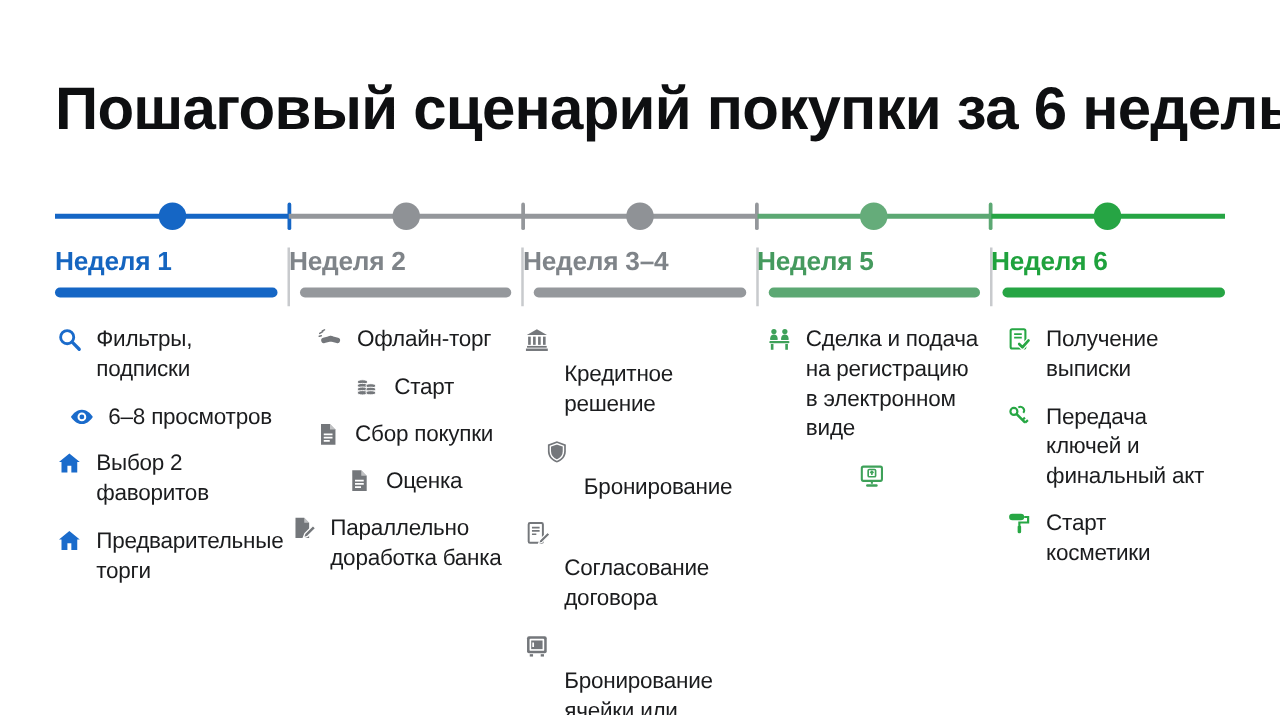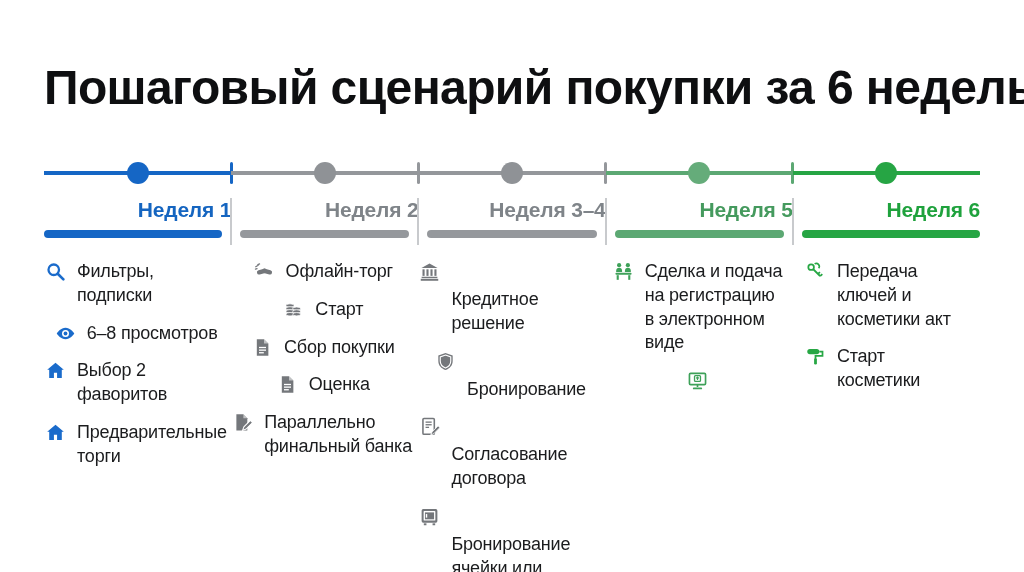--- a/index.html
+++ b/index.html
@@ -26,21 +26,21 @@
   .tl-row { position:relative; height:26px; }
   .tl-line { position:absolute; left:0; right:0; top:11px; height:4px; background:var(--line); }
   .tl-dot  { position:absolute; left:50%; top:2px; width:22px; height:22px; margin-left:-11px;
              border-radius:50%; background:var(--dot); }
   .tl-tick { position:absolute; right:-1.5px; top:2px; width:3px; height:22px; border-radius:2px;
              background:var(--line); }
 
   .col-divider { position:absolute; right:-1px; top:38px; width:2px; height:47px; background:#c8cacd; }
 
   .week-label {
-    margin-top:12px; text-align:right;
+    margin-top:12px; text-align:left;
     font-size:21px; font-weight:700; letter-spacing:-0.2px;
     color:var(--label);
   }
   .week-bar {
     margin:8px 9px 0 9px; height:8px; border-radius:4px; background:var(--bar);
   }
   .week-col:first-child .week-bar { margin-left:0; }
   .week-col.last .week-bar { margin-right:0; }
 
   .items { margin:22px 4px 0 1px; display:flex; flex-direction:column; gap:14px;align-items:center; }
@@ -171,21 +171,21 @@
             <span class="txt">Оценка</span>
           </div>
           <div class="item">
             <span class="icon">
               <svg viewBox="0 0 24 24">
                 <path d="M5 2.5h8l4.5 4.5V21H5z" fill="currentColor"></path>
                 <path d="M13 2.5l4.5 4.5H13z" fill="#fff" opacity="0.55"></path>
                 <path d="M21 9.6l-7.4 7.4-1.5 4 4-1.5 7.4-7.4z" fill="currentColor" stroke="#fff" stroke-width="1.2"></path>
               </svg>
             </span>
-            <span class="txt">Параллельно финальный банка</span>
+            <span class="txt">Параллельно доработка банка</span>
           </div>
         </div>
   </div>
       <div class="week-col" style="--line: #94979B; --dot: #8F9296; --label: #7F8489; --bar: #95989C; --icon: #74777B;">
     <div class="tl-row">
       <div class="tl-line"></div>
       <div class="tl-dot"></div>
       <div class="tl-tick"></div>
     </div>
     <div class="col-divider"></div>
@@ -284,28 +284,40 @@
       <div class="tl-line"></div>
       <div class="tl-dot"></div>
 
     </div>
 
     <div class="week-label">Неделя 6</div>
     <div class="week-bar"></div>
     <div class="items">
           <div class="item">
             <span class="icon">
+              <svg viewBox="0 0 24 24" fill="none">
+                <rect x="4" y="2.8" width="13.5" height="17.5" rx="1.4" stroke="currentColor" stroke-width="1.9"></rect>
+                <line x1="7.2" y1="7.2" x2="14.2" y2="7.2" stroke="currentColor" stroke-width="1.6"></line>
+                <line x1="7.2" y1="10.4" x2="14.2" y2="10.4" stroke="currentColor" stroke-width="1.6"></line>
+                <path d="M11.8 16.2l3 3 5.6-6.2" stroke="#fff" stroke-width="4.6"></path>
+                <path d="M11.8 16.2l3 3 5.6-6.2" stroke="currentColor" stroke-width="2.4" stroke-linecap="round" stroke-linejoin="round"></path>
+              </svg>
+            </span>
+            <span class="txt">Получение выписки</span>
+          </div>
+          <div class="item">
+            <span class="icon">
               <svg viewBox="0 0 24 24" fill="none" stroke="currentColor">
                 <path d="M11 3.4a3.4 3.4 0 014.6 4.9" stroke-width="1.8"></path>
                 <circle cx="7" cy="7" r="3.2" stroke-width="2"></circle>
                 <path d="M9.3 9.3l8 8" stroke-width="2.3"></path>
                 <path d="M17.3 17.3l2.5-2.3M14.8 14.8l2.3-2.1" stroke-width="2"></path>
               </svg>
             </span>
-            <span class="txt">Передача ключей и косметики акт</span>
+            <span class="txt">Передача ключей и финальный акт</span>
           </div>
           <div class="item">
             <span class="icon">
               <svg viewBox="0 0 24 24">
                 <rect x="2.6" y="3.4" width="13.8" height="6" rx="3" fill="currentColor"></rect>
                 <path d="M16.4 6.4h3.6v5h-8v2.4" fill="none" stroke="currentColor" stroke-width="2"></path>
                 <rect x="10.4" y="13.8" width="3.2" height="7.4" rx="1.4" fill="currentColor"></rect>
               </svg>
             </span>
             <span class="txt">Старт косметики</span>

